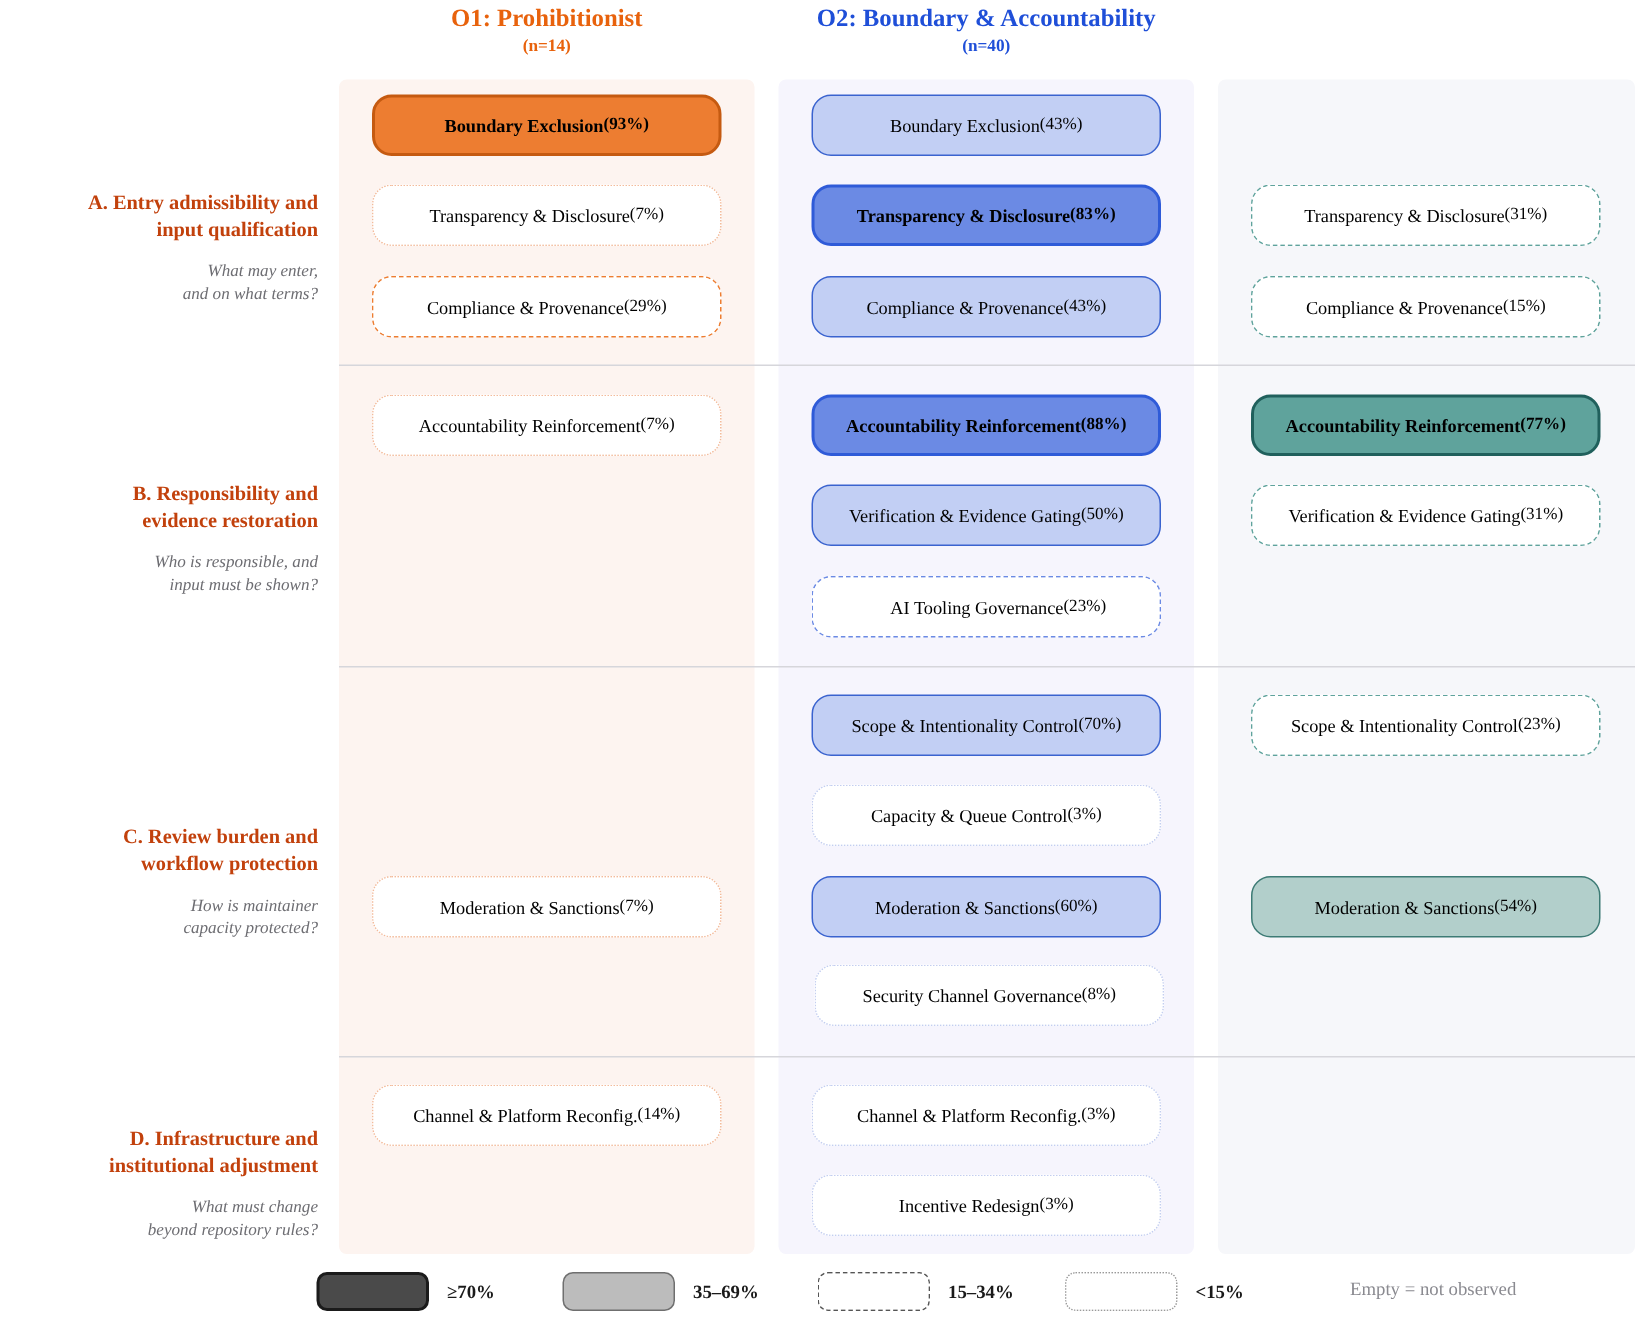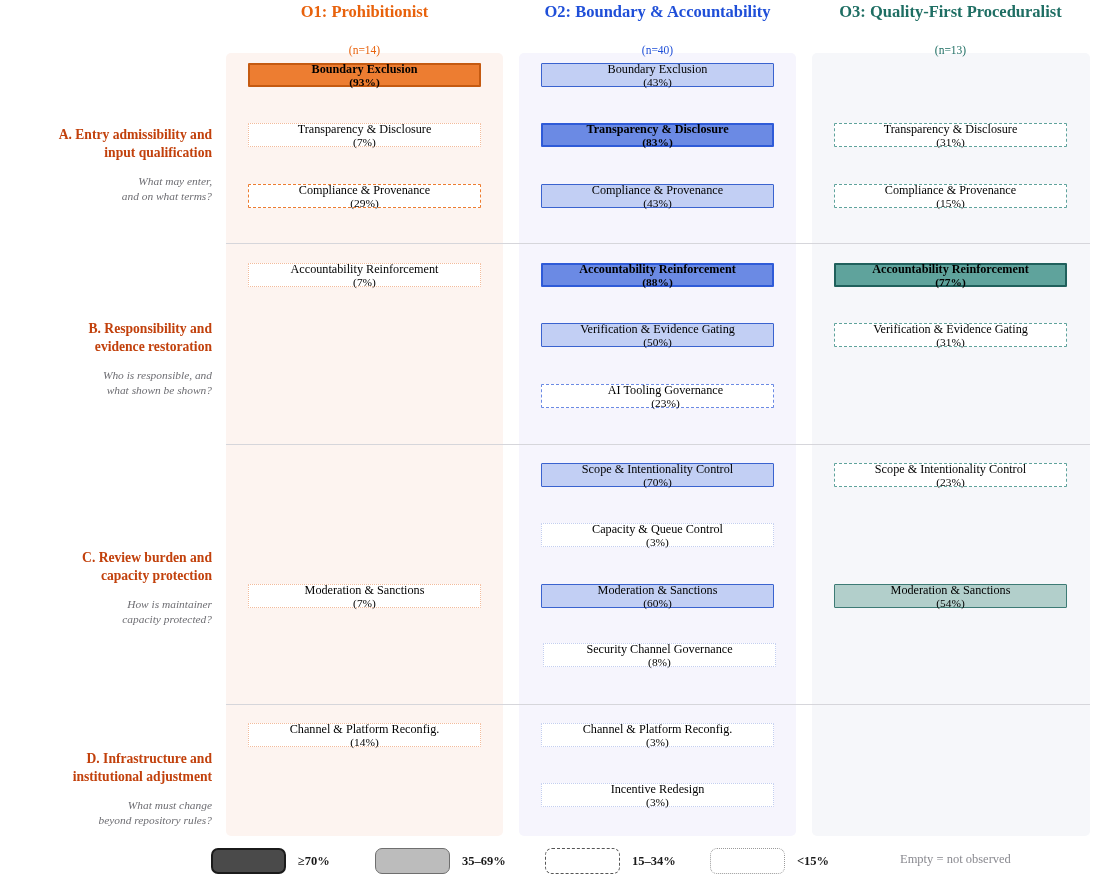--- a/index.html
+++ b/index.html
@@ -16,39 +16,39 @@
   .band.c1{left:226px;width:277px;background:#fdf4f0;}
   .band.c2{left:519px;width:277px;background:#f6f5fd;}
   .band.c3{left:812px;width:278px;background:#f6f7fa;}
 
   
   .rowline{position:absolute;left:226px;width:864px;height:1px;background:#d6d6db;}
 
   
   .colhead{position:absolute;top:2px;width:277px;text-align:center;}
   .colhead .title{font-size:16.5px;font-weight:bold;line-height:20px;white-space:nowrap;}
-  .colhead .nsize{font-size:11.5px;font-weight:normal;margin-top:22px;}
+  .colhead .nsize{font-size:11.5px;font-weight:bold;margin-top:3px;}
   .colhead.c1{left:226px;}
   .colhead.c2{left:519px;}
   .colhead.c3{left:812px;}
 
   
   .rowlabel{position:absolute;left:0;width:212px;text-align:right;}
   .rowlabel .rl-title{
     font-size:13.6px;font-weight:bold;color:#c2410c;line-height:18px;
   }
   .rowlabel .rl-q{
     font-size:11.4px;font-style:italic;color:#6d6d72;line-height:15px;margin-top:12px;
   }
 
   
   .card{
-    position:absolute;width:233px;height:24px;
-    border-radius:1px;
-    display:flex;flex-direction:column;align-items:center;justify-content:center;
+    position:absolute;width:233px;height:41px;
+    border-radius:13px;
+    display:flex;align-items:center;justify-content:center;
     box-sizing:border-box;
     color:#000000;
   }
   .card .lab{font-size:12.2px;line-height:14px;text-align:center;white-space:nowrap;}
   .card .pct{font-size:11.4px;line-height:13px;text-align:center;}
 
   
   .t-high{border-style:solid;border-width:2px;}
   .t-high .lab,.t-high .pct{font-weight:bold;}
   .t-mid{border-style:solid;border-width:1.6px;}
@@ -94,42 +94,38 @@
   <div class="rowline" style="top:704px;"></div>
 
   <div class="colhead c1">
     <div class="title" style="color:#e8620c">O1: Prohibitionist</div>
     <div class="nsize" style="color:#e8620c">(n=14)</div>
   </div>
   <div class="colhead c2">
     <div class="title" style="color:#1f4fd8">O2: Boundary &amp; Accountability</div>
     <div class="nsize" style="color:#1f4fd8">(n=40)</div>
   </div>
-  <div class="colhead c3">
-    <div class="title" style="color:#1e6e63">O3: Quality-First Proceduralist</div>
-    <div class="nsize" style="color:#1e6e63">(n=13)</div>
-  </div>
 
   <div class="rowlabel" style="top:126px;">
     <div class="rl-title">A. Entry admissibility and</div>
     <div class="rl-title">input qualification</div>
     <div class="rl-q">What may enter,</div>
     <div class="rl-q" style="margin-top:0">and on what terms?</div>
   </div>
 
   <div class="rowlabel" style="top:320px;">
     <div class="rl-title">B. Responsibility and</div>
     <div class="rl-title">evidence restoration</div>
     <div class="rl-q">Who is responsible, and</div>
-    <div class="rl-q" style="margin-top:0">what shown be shown?</div>
+    <div class="rl-q" style="margin-top:0">input must be shown?</div>
   </div>
 
   <div class="rowlabel" style="top:549px;">
     <div class="rl-title">C. Review burden and</div>
-    <div class="rl-title">capacity protection</div>
+    <div class="rl-title">workflow protection</div>
     <div class="rl-q">How is maintainer</div>
     <div class="rl-q" style="margin-top:0">capacity protected?</div>
   </div>
 
   <div class="rowlabel" style="top:750px;">
     <div class="rl-title">D. Infrastructure and</div>
     <div class="rl-title">institutional adjustment</div>
     <div class="rl-q">What must change</div>
     <div class="rl-q" style="margin-top:0">beyond repository rules?</div>
   </div>

